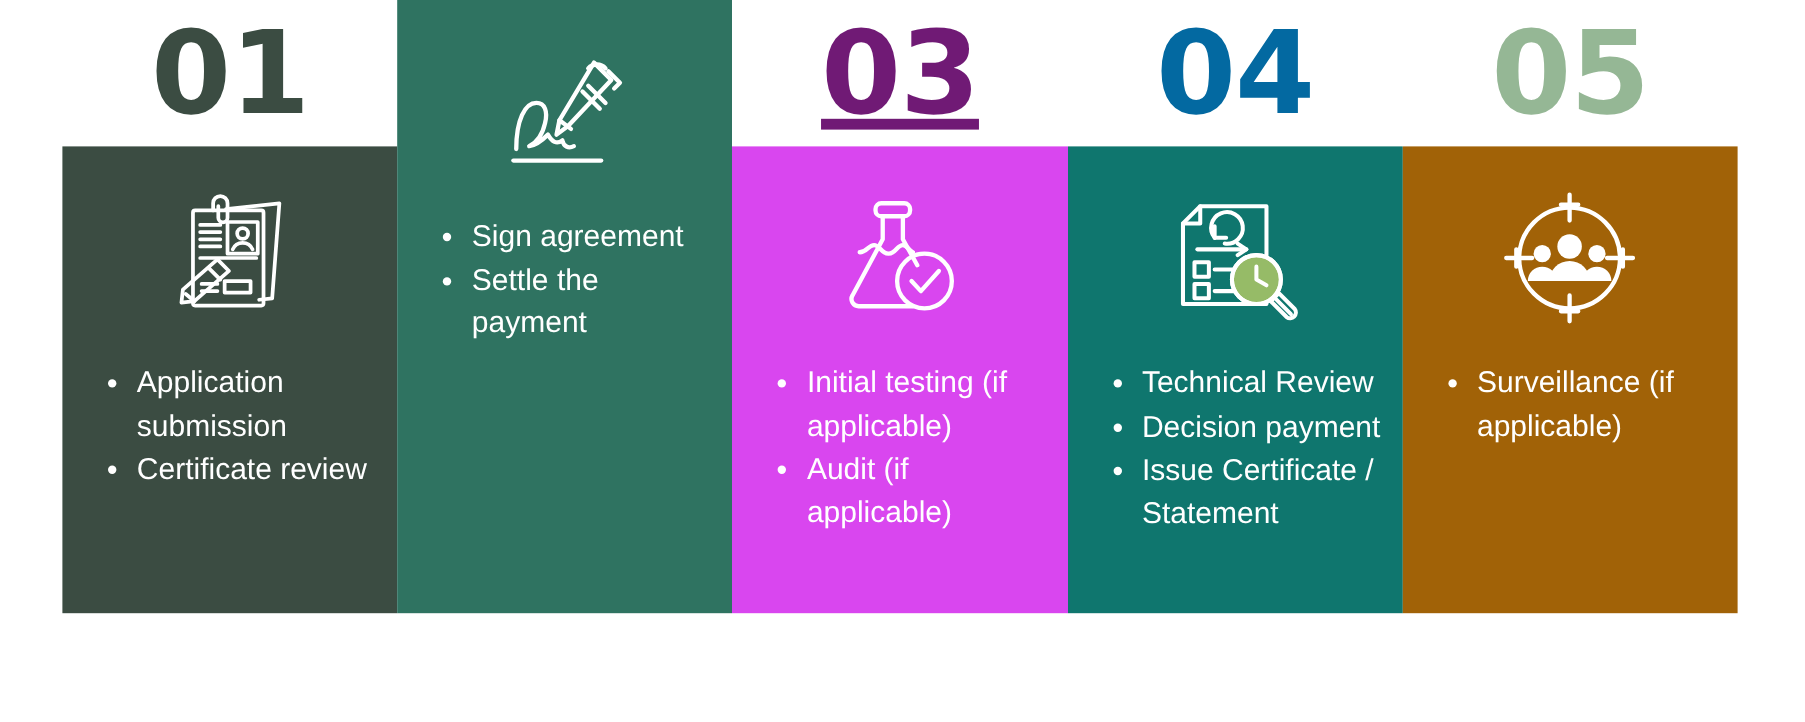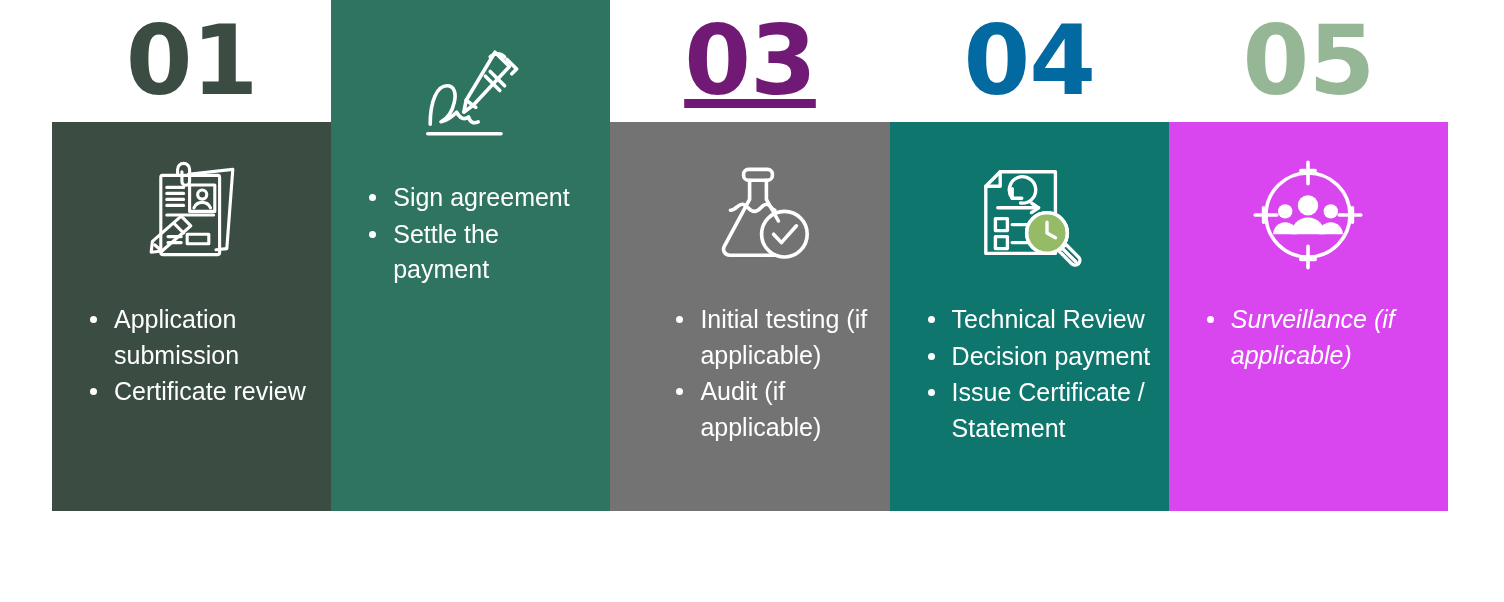--- a/index.html
+++ b/index.html
@@ -167,21 +167,21 @@
           <li class="step-list-item">Sign agreement</li>
           <li class="step-list-item">Settle the payment</li>
         </ul>
       </div>
     </div>
 
     <div class="step">
       <div class="step-number-wrap">
         <span class="step-number" style="color: #701a75; text-decoration: underline;">03</span>
       </div>
-      <div class="step-panel" style="background: #737373; padding-left: 28px;">
+      <div class="step-panel" style="background: #d946ef;">
         <div class="step-icon">
           <svg viewBox="0 0 100 100" fill="none" stroke="#ffffff" stroke-width="3" stroke-linecap="round" stroke-linejoin="round">
             <rect x="33" y="12" width="24" height="9" rx="4"></rect>
             <path d="M38 21 L38 37 L17 76 a5 5 0 0 0 4.4 7.5 H59"></path>
             <path d="M52 21 L52 37 L62 55"></path>
             <path d="M22 46 C27 46 28 41 32 41 C36 41 37 47 42 47 C47 47 48 41 52 41 C55 41 56 45 59 46"></path>
             <circle cx="67" cy="66" r="19"></circle>
             <path d="M58 66 L64.5 73 L77 59"></path>
           </svg>
         </div>
@@ -220,21 +220,21 @@
           <li class="step-list-item">Decision payment</li>
           <li class="step-list-item">Issue Certificate / Statement</li>
         </ul>
       </div>
     </div>
 
     <div class="step">
       <div class="step-number-wrap">
         <span class="step-number" style="color: rgb(149, 183, 149);">05</span>
       </div>
-      <div class="step-panel" style="background: #d946ef; font-style: italic;">
+      <div class="step-panel" style="background: #a16207;">
         <div class="step-icon">
           <svg viewBox="0 0 100 100" fill="none" stroke="#ffffff" stroke-width="3" stroke-linecap="round" stroke-linejoin="round">
             <circle cx="50" cy="50" r="35"></circle>
             <path d="M50 6 L50 24 M50 76 L50 94 M6 50 L24 50 M76 50 L94 50"></path>
             <path d="M44 13 H56 M44 87 H56 M13 44 V56 M87 44 V56"></path>
             <circle cx="50" cy="42" r="8.5" fill="#ffffff" stroke="none"></circle>
             <path d="M36 66 a14 14 0 0 1 28 0 Z" fill="#ffffff" stroke="none"></path>
             <circle cx="31" cy="47" r="6" fill="#ffffff" stroke="none"></circle>
             <path d="M21 66 a10 10 0 0 1 20 0 Z" fill="#ffffff" stroke="none"></path>
             <circle cx="69" cy="47" r="6" fill="#ffffff" stroke="none"></circle>

